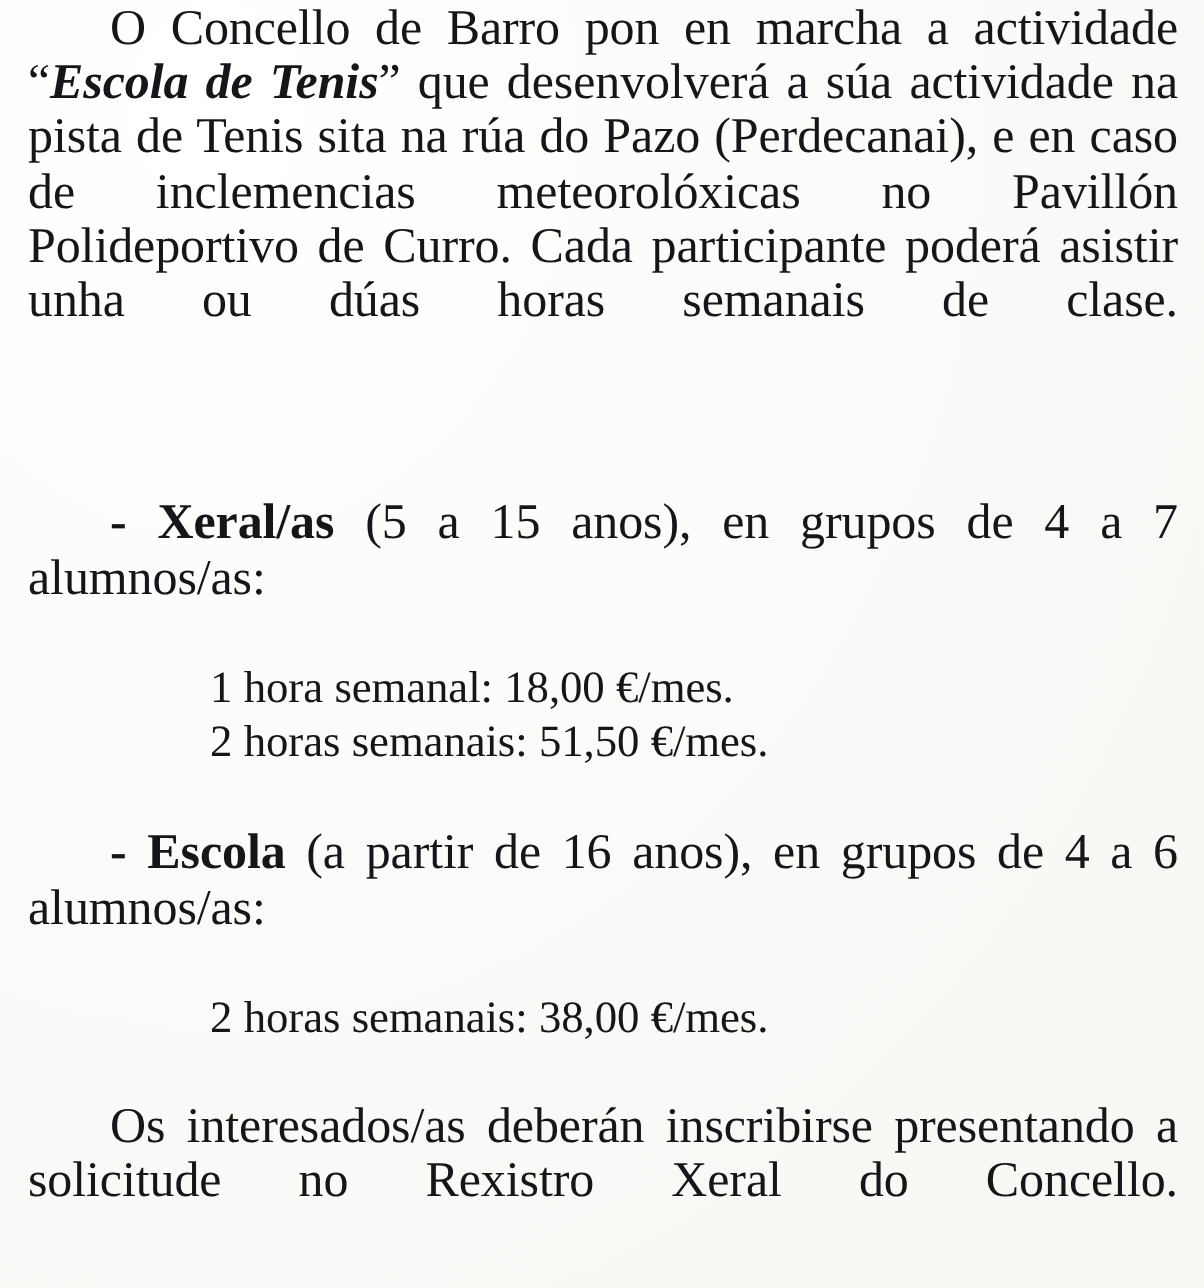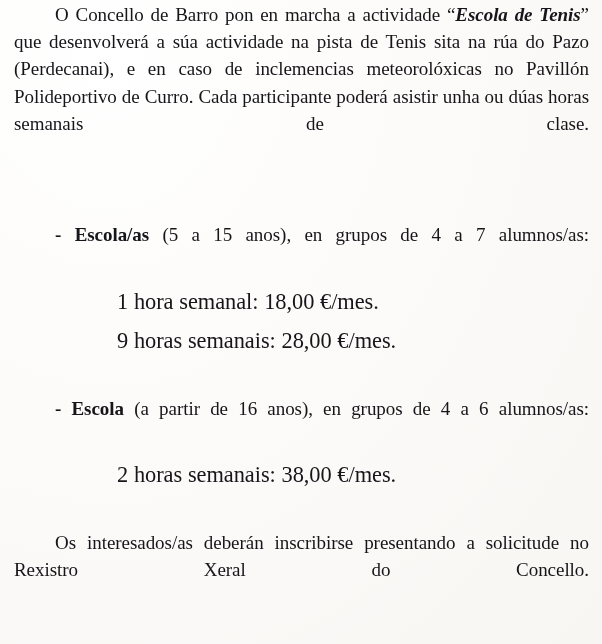--- a/index.html
+++ b/index.html
@@ -28,21 +28,21 @@
 
   .doc {
     position: absolute;
     top: 1px;
     left: 14px;
     width: 575px;
   }
 
   p {
     margin: 0;
-    font-size: 19px;
+    font-size: 25px;
     line-height: 27.2px;
     text-align: justify;
     text-justify: inter-word;
     letter-spacing: -0.05px;
     word-spacing: 0.2px;
   }
 
   p.body-para {
     text-indent: 41px;
   }
@@ -50,21 +50,21 @@
   
   p::after {
     content: "";
     display: inline-block;
     width: 100%;
   }
   .gap-md { height: 28px; }
   .gap-lg { height: 29px; }
 
   .price-line {
-    margin: 12px;
+    margin: 0;
     font-size: 22.4px;
     line-height: 27.2px;
     text-align: left;
     padding-left: 91px;
     letter-spacing: -0.05px;
   }
   .price-line::after { content: none; }
 
   b, .bold {
     font-weight: bold;
@@ -80,24 +80,24 @@
 <div class="page">
   <div class="doc">
 
     <p class="body-para"><span>O Concello de Barro pon en marcha a actividade </span><span>“</span><span class="bolditalic">Escola de Tenis</span><span>”</span><span> que desenvolverá a súa actividade na pista de Tenis sita na rúa do Pazo (Perdecanai), e en caso de inclemencias meteorolóxicas no Pavillón Polideportivo de Curro.  Cada participante poderá asistir unha ou dúas horas semanais de clase.</span></p>
 
     <div class="gap-lg"></div>
 
 
     <div class="gap-md"></div>
 
-    <p class="body-para"><span class="bold">- </span><span class="bold">Escola/as</span><span> (5 a 15 anos), en grupos de 4 a 7 alumnos/as:</span></p>
+    <p class="body-para"><span class="bold">- </span><span class="bold">Xeral/as</span><span> (5 a 15 anos), en grupos de 4 a 7 alumnos/as:</span></p>
 
     <p class="price-line">1 hora semanal: 18,00 €/mes.</p>
-    <p class="price-line">9 horas semanais: 28,00 €/mes.</p>
+    <p class="price-line">2 horas semanais: 51,50 €/mes.</p>
 
     <div class="gap-lg"></div>
 
     <p class="body-para"><span class="bold">- </span><span class="bold">Escola</span><span> (a partir de 16 anos), en grupos de 4 a 6 alumnos/as:</span></p>
 
     <p class="price-line">2 horas semanais: 38,00 €/mes.</p>
 
     <div class="gap-md"></div>
 
     <p class="body-para">Os interesados/as deberán inscribirse presentando a solicitude no Rexistro Xeral do Concello.</p>

